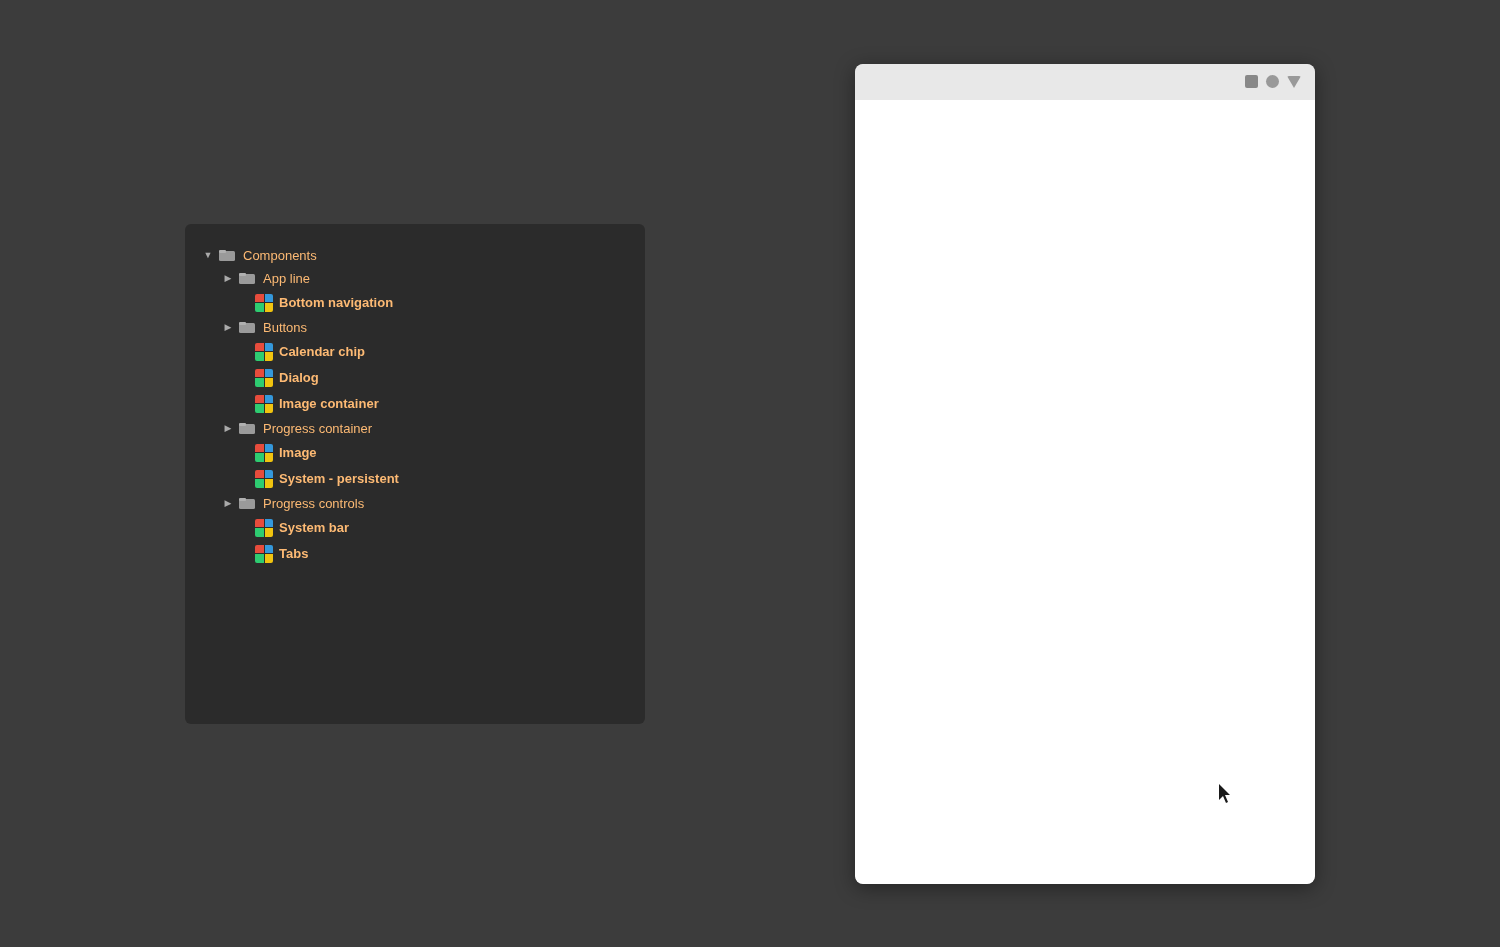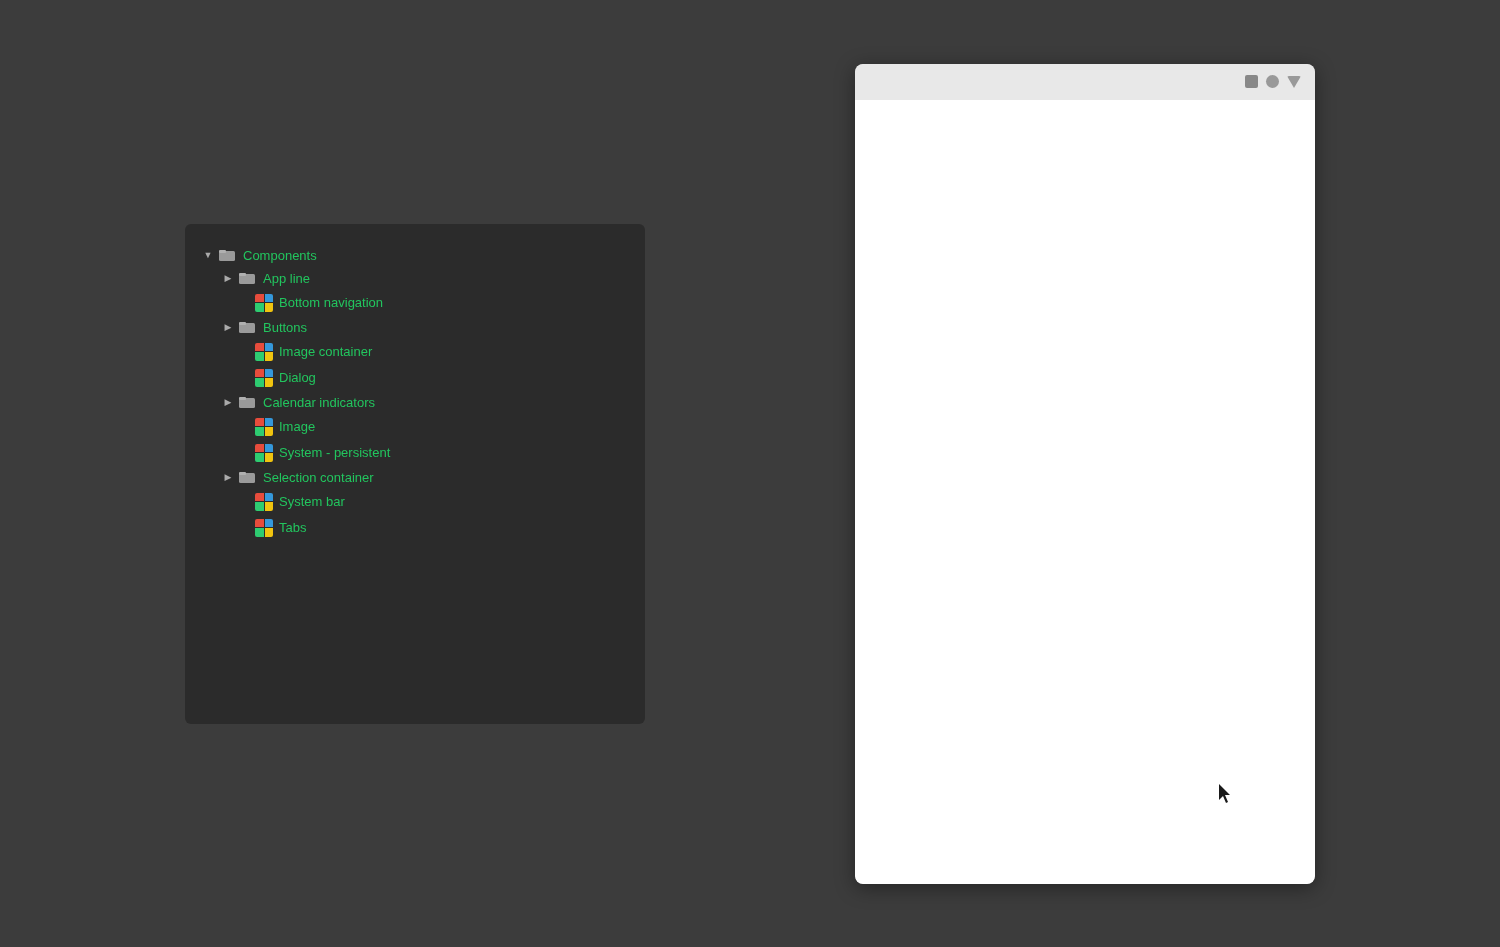--- a/index.html
+++ b/index.html
@@ -30,21 +30,21 @@
       display: flex;
       align-items: center;
       padding: 4px 6px;
       cursor: pointer;
       border-radius: 3px;
       white-space: nowrap;
     }
 
     .indent-0 { padding-left: 6px; }
     .indent-1 { padding-left: 26px; }
-    .indent-2 { padding-left: 46px; }
+    .indent-2 { padding-left: 46px; font-weight: bold; }
 
     .arrow {
       width: 14px;
       height: 14px;
       display: inline-flex;
       align-items: center;
       justify-content: center;
       margin-right: 4px;
       font-size: 9px;
       color: #aaa;
@@ -88,21 +88,21 @@
     .comp-icon span {
       display: block;
     }
 
     .ci-red   { background: #e74c3c; }
     .ci-blue  { background: #3498db; }
     .ci-green { background: #2ecc71; }
     .ci-yellow{ background: #f1c40f; }
 
     .item-label {
-      color: #22c55e;
+      color: #fdba74;
     }
 
     
     .preview-panel {
       background: #d0d0d0;
       border-radius: 8px;
       width: 460px;
       height: 820px;
       display: flex;
       flex-direction: column;
@@ -200,55 +200,65 @@
     <span class="arrow">▶</span>
     <span class="folder-icon">
       <svg viewBox="0 0 16 12" fill="none">
         <rect x="0" y="2" width="16" height="10" rx="1.5" fill="#9a9a9a"></rect>
         <rect x="0" y="1" width="7" height="3" rx="1" fill="#b0b0b0"></rect>
       </svg>
     </span>
     <span class="item-label">Buttons</span>
   </div>
 
-
+  <div class="tree-item indent-2">
+    <span class="arrow-spacer"></span>
+    <span class="comp-icon">
+      <span class="ci-red"></span>
+        <span class="ci-blue"></span>
+      <span class="ci-green"></span>
+        <span class="ci-yellow"></span>
+    </span>
+    <span class="item-label">Calendar chip</span>
+  </div>
+
+
+  <div class="tree-item indent-2">
+    <span class="arrow-spacer"></span>
+    <span class="comp-icon">
+      <span class="ci-red"></span>
+        <span class="ci-blue"></span>
+      <span class="ci-green"></span>
+        <span class="ci-yellow"></span>
+    </span>
+    <span class="item-label">Dialog</span>
+  </div>
 
   <div class="tree-item indent-2">
     <span class="arrow-spacer"></span>
     <span class="comp-icon">
       <span class="ci-red"></span>
         <span class="ci-blue"></span>
       <span class="ci-green"></span>
         <span class="ci-yellow"></span>
     </span>
     <span class="item-label">Image container</span>
-  </div>
-
-  <div class="tree-item indent-2">
-    <span class="arrow-spacer"></span>
-    <span class="comp-icon">
-      <span class="ci-red"></span>
-        <span class="ci-blue"></span>
-      <span class="ci-green"></span>
-        <span class="ci-yellow"></span>
-    </span>
-    <span class="item-label">Dialog</span>
   </div>
 
 
 
   <div class="tree-item indent-1">
     <span class="arrow">▶</span>
     <span class="folder-icon">
       <svg viewBox="0 0 16 12" fill="none">
         <rect x="0" y="2" width="16" height="10" rx="1.5" fill="#9a9a9a"></rect>
         <rect x="0" y="1" width="7" height="3" rx="1" fill="#b0b0b0"></rect>
       </svg>
     </span>
-    <span class="item-label">Calendar indicators</span>
+    <span class="item-label">Progress container</span>
   </div>
 
   <div class="tree-item indent-2">
     <span class="arrow-spacer"></span>
     <span class="comp-icon">
       <span class="ci-red"></span>
         <span class="ci-blue"></span>
       <span class="ci-green"></span>
         <span class="ci-yellow"></span>
     </span>
@@ -267,21 +277,21 @@
   </div>
 
   <div class="tree-item indent-1">
     <span class="arrow">▶</span>
     <span class="folder-icon">
       <svg viewBox="0 0 16 12" fill="none">
         <rect x="0" y="2" width="16" height="10" rx="1.5" fill="#9a9a9a"></rect>
         <rect x="0" y="1" width="7" height="3" rx="1" fill="#b0b0b0"></rect>
       </svg>
     </span>
-    <span class="item-label">Selection container</span>
+    <span class="item-label">Progress controls</span>
   </div>
 
   <div class="tree-item indent-2">
     <span class="arrow-spacer"></span>
     <span class="comp-icon">
       <span class="ci-red"></span>
         <span class="ci-blue"></span>
       <span class="ci-green"></span>
         <span class="ci-yellow"></span>
     </span>

